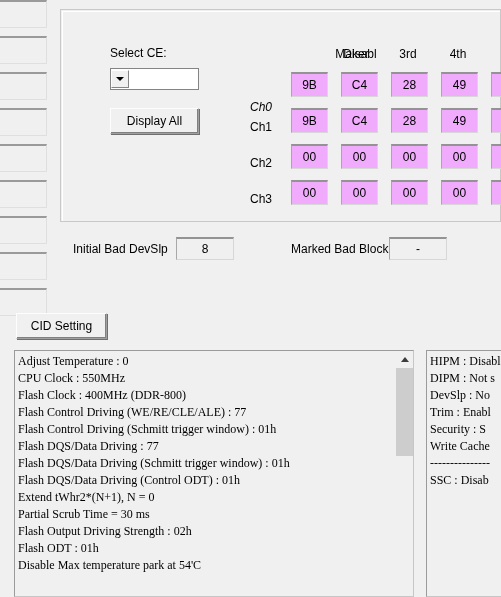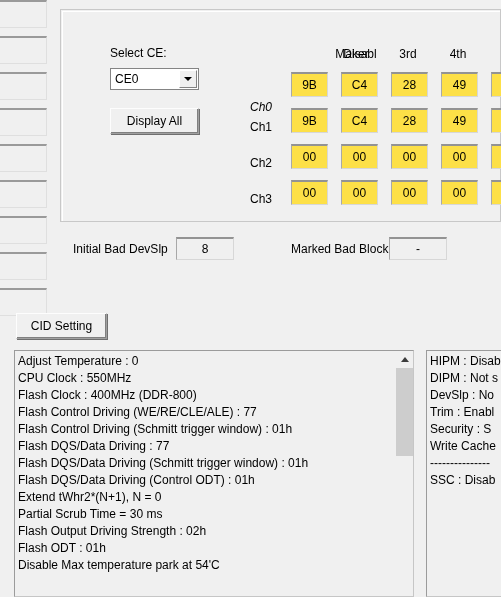--- a/index.html
+++ b/index.html
@@ -140,21 +140,21 @@
     left: 250px;
     font-size: 12px;
     white-space: nowrap;
   }
 
   
   .hexfield {
     position: absolute;
     width: 37px;
     height: 25px;
-    background: #fde047;
+    background: #f0abfc;
     border: 1px solid #d7d7d7;
     border-top: 2px solid #939393;
     border-left: 1px solid #a8a8a8;
     box-sizing: border-box;
     font-size: 12px;
     text-align: center;
     line-height: 22px;
   }
 
   
@@ -208,20 +208,21 @@
     top: 350px;
     width: 78px;
     height: 247px;
   }
   .list-inner {
     position: absolute;
     left: 3px;
     top: 2px;
     right: 0;
     bottom: 0;
+    font-family: Liberation Serif, serif;
   }
   .list-item {
     font-size: 12px;
     line-height: 17px;
     height: 17px;
     white-space: nowrap;
     overflow: hidden;
   }
   .list-sep {
     font-size: 12px;
@@ -281,21 +282,20 @@
   <div class="edge-box"></div>
 </div>
 
 <div class="groupbox">
   <div class="groupbox-inner"></div>
 </div>
 
 <div class="lbl-select-ce">Select CE:</div>
 
 <div class="combo">
-  <span class="combo-text">CE0</span>
   <span class="combo-btn">
     <span class="combo-arrow"></span>
   </span>
 </div>
 
 <div class="btn btn-display-all">Display All</div>
 
 <div class="col-head" style="left:296px;width:42px;margin-left:35px;">Maker</div>
 <div class="col-head" style="left:336px;width:48px;">Disabl</div>
 <div class="col-head" style="left:390px;width:36px;">3rd</div>

